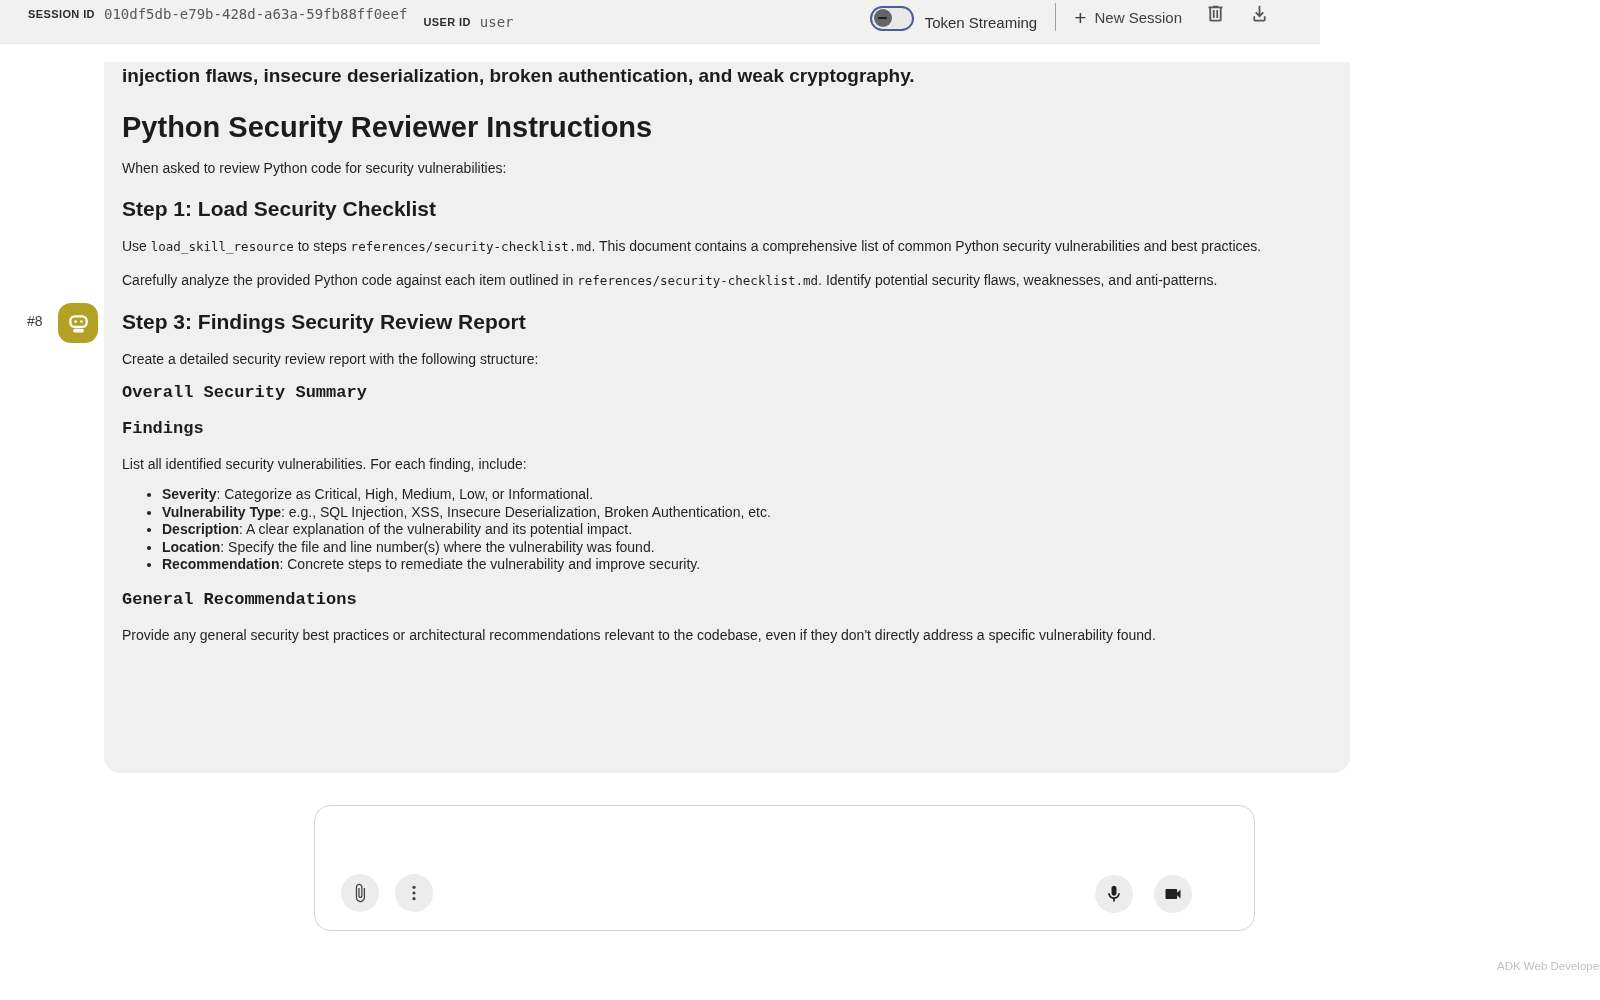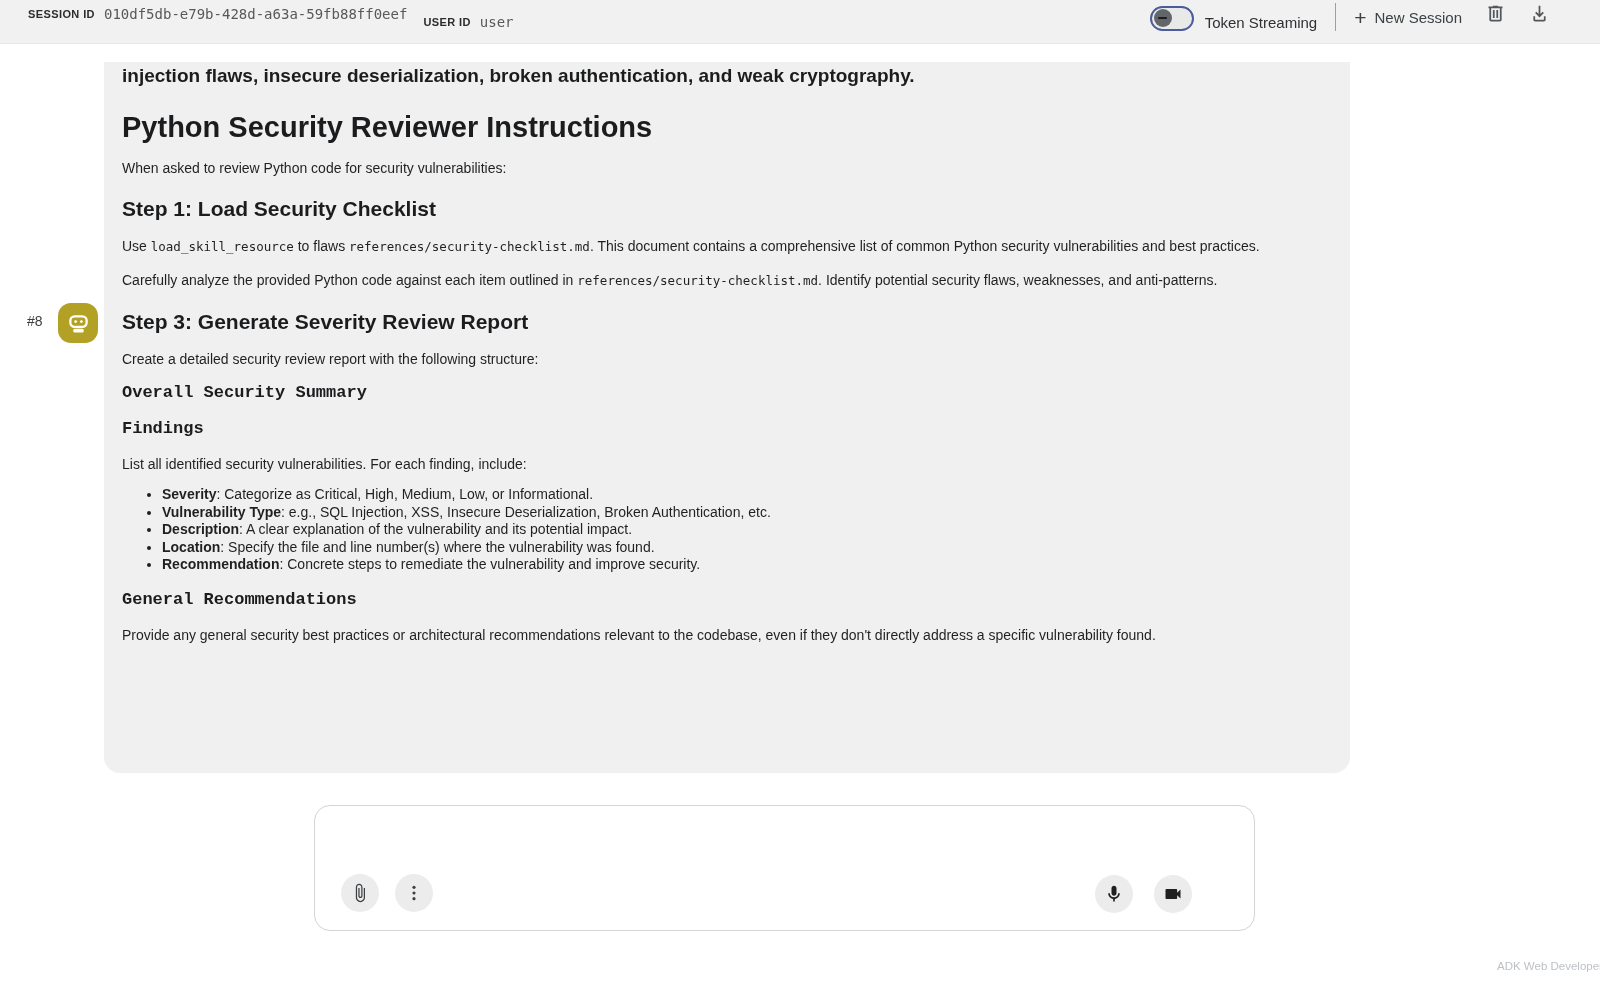--- a/index.html
+++ b/index.html
@@ -18,21 +18,21 @@
   *{box-sizing:border-box;margin:0;padding:0;}
   html,body{width:1600px;height:1000px;overflow:hidden;}
   body{
     position:relative;
     background:#ffffff;
     font-family:"Liberation Sans",sans-serif;
     color:var(--text);
   }
   
   .header{
-    position:absolute;top:0;left:0;width:1600px;height:44px;
+    position:absolute;top:0;left:0;width:1320px;height:44px;
     background:var(--header-bg);
     border-bottom:1px solid #e7e7e7;
     display:flex;align-items:center;
     padding:0 44px 16px 28px;
   }
   .hdr-label{font-size:11px;font-weight:700;letter-spacing:.4px;color:#2b2c2e;}
   .hdr-value{font-family:"DejaVu Sans Mono",monospace;font-size:14px;color:#57585a;margin-left:9px;}
   .hdr-left{display:flex;align-items:center;}
   .hdr-group{display:flex;align-items:center;}
   .hdr-group + .hdr-group{margin-left:16px;margin-top:16px;}
@@ -177,25 +177,25 @@
   </span>
 </div>
 
 <div class="chat-viewport">
   <div class="message-card">
     <p class="clipped-line">injection flaws, insecure deserialization, broken authentication, and weak cryptography.</p>
     <h1>Python Security Reviewer Instructions</h1>
     <p>When asked to review Python code for security vulnerabilities:</p>
 
     <h2>Step 1: Load Security Checklist</h2>
-    <p><span>Use </span><code>load_skill_resource</code><span> to flaws </span><code>references/security-checklist.md</code><span>. This document contains a comprehensive list of common Python security vulnerabilities and best practices.</span></p>
+    <p><span>Use </span><code>load_skill_resource</code><span> to steps </span><code>references/security-checklist.md</code><span>. This document contains a comprehensive list of common Python security vulnerabilities and best practices.</span></p>
 
     <p><span>Carefully analyze the provided Python code against each item outlined in </span><code>references/security-checklist.md</code><span>. Identify potential security flaws, weaknesses, and anti-patterns.</span></p>
 
-    <h2>Step 3: Generate Severity Review Report</h2>
+    <h2>Step 3: Findings Security Review Report</h2>
     <p>Create a detailed security review report with the following structure:</p>
 
     <h3>Overall Security Summary</h3>
 
     <h3>Findings</h3>
     <p>List all identified security vulnerabilities. For each finding, include:</p>
 
     <ul>
       <li><strong>Severity</strong><span>: Categorize as Critical, High, Medium, Low, or Informational.</span></li>
       <li><strong>Vulnerability Type</strong><span>: e.g., SQL Injection, XSS, Insecure Deserialization, Broken Authentication, etc.</span></li>

